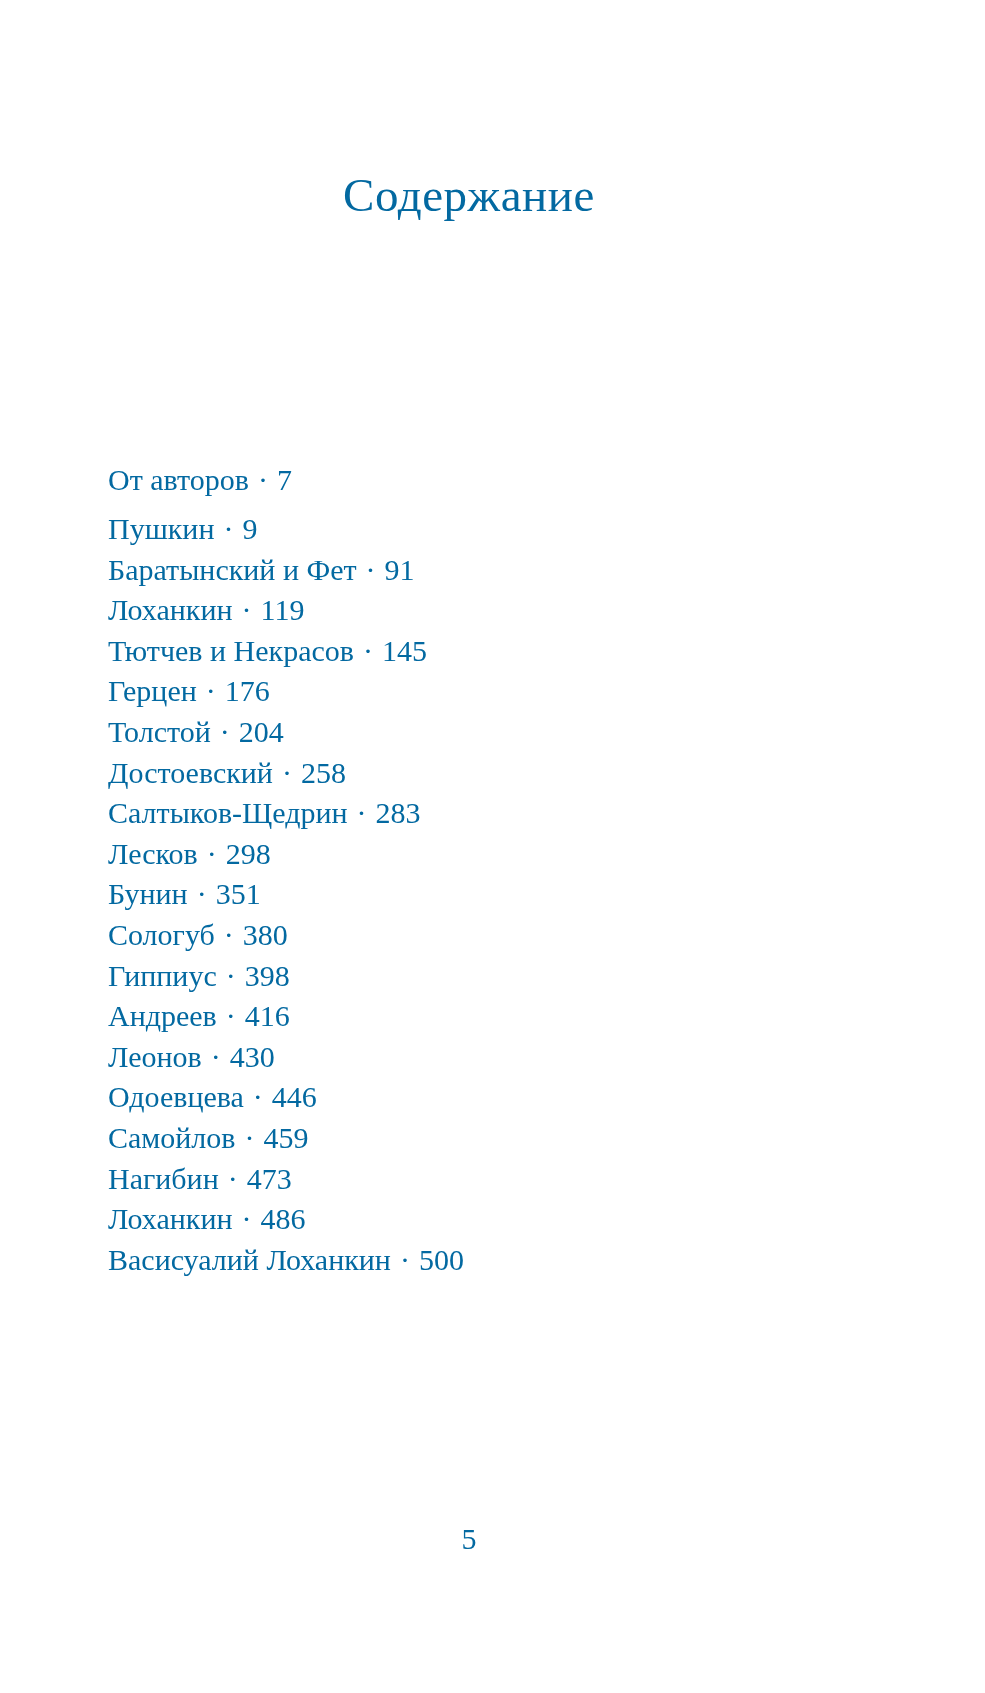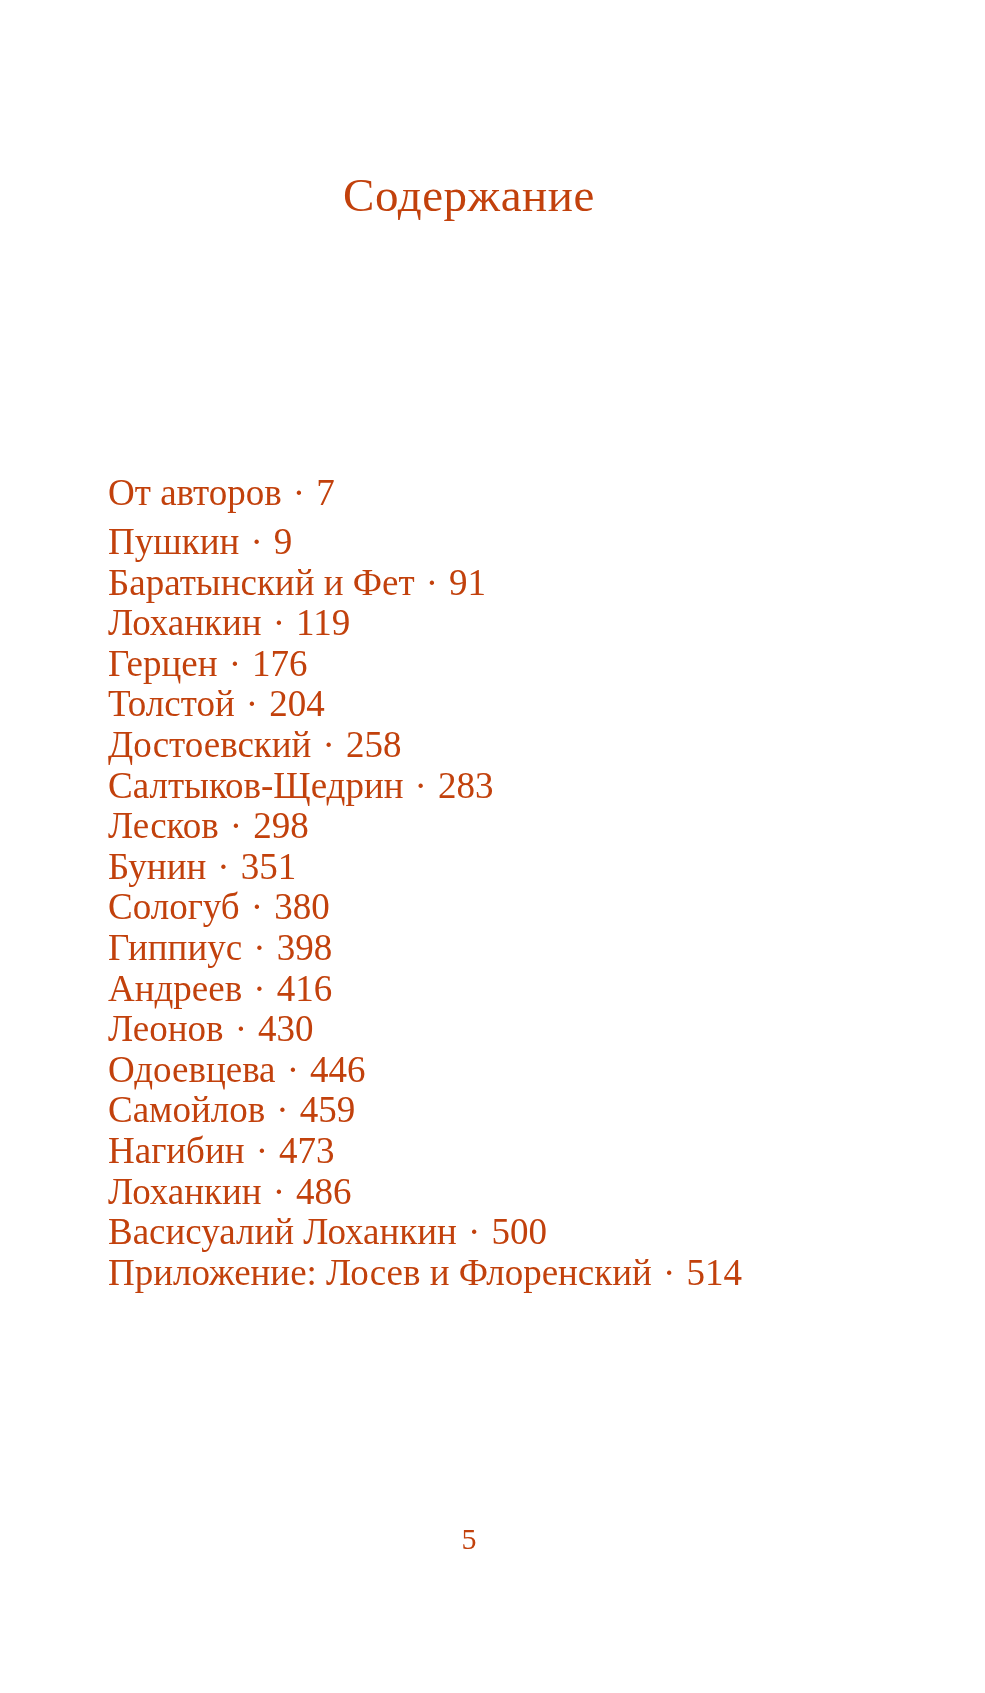--- a/index.html
+++ b/index.html
@@ -6,41 +6,41 @@
     margin: 0;
     padding: 0;
     background: #ffffff;
   }
   .book-page {
     position: relative;
     width: 985px;
     height: 1693px;
     background: #ffffff;
     font-family: "Liberation Serif", serif;
-    color: #c2410c;
+    color: #0369a1;
     overflow: hidden;
   }
   .title {
     position: absolute;
     top: 172px;
     left: 108px;
     width: 722px;
     margin: 0;
     font-size: 47px;
     font-weight: 400;
     line-height: 1;
     text-align: center;
     letter-spacing: 0.012em;
   }
   .toc {
     position: absolute;
-    top: 473px;
+    top: 460px;
     left: 108px;
     width: 780px;
-    font-size: 37px;
+    font-size: 30px;
     font-variant-numeric: oldstyle-nums;
   }
   .toc-row {
     line-height: 40.6px;
     white-space: nowrap;
   }
   .toc-row.first {
     margin-bottom: 8.5px;
   }
   .toc-sep {
@@ -66,20 +66,21 @@
   <div class="toc-row first"><span class="toc-title">От авторов</span><span class="toc-sep">·</span><span class="toc-page">7</span></div>
 
   <div class="toc-row"><span class="toc-title">Пушкин</span><span class="toc-sep">·</span><span class="toc-page">9</span></div>
 
 
 
   <div class="toc-row"><span class="toc-title">Баратынский и Фет</span><span class="toc-sep">·</span><span class="toc-page">91</span></div>
 
   <div class="toc-row"><span class="toc-title">Лоханкин</span><span class="toc-sep">·</span><span class="toc-page">119</span></div>
 
+  <div class="toc-row"><span class="toc-title">Тютчев и Некрасов</span><span class="toc-sep">·</span><span class="toc-page">145</span></div>
 
   <div class="toc-row"><span class="toc-title">Герцен</span><span class="toc-sep">·</span><span class="toc-page">176</span></div>
 
   <div class="toc-row"><span class="toc-title">Толстой</span><span class="toc-sep">·</span><span class="toc-page">204</span></div>
 
   <div class="toc-row"><span class="toc-title">Достоевский</span><span class="toc-sep">·</span><span class="toc-page">258</span></div>
 
   <div class="toc-row"><span class="toc-title">Салтыков-Щедрин</span><span class="toc-sep">·</span><span class="toc-page">283</span></div>
 
   <div class="toc-row"><span class="toc-title">Лесков</span><span class="toc-sep">·</span><span class="toc-page">298</span></div>
@@ -98,16 +99,15 @@
   <div class="toc-row"><span class="toc-title">Одоевцева</span><span class="toc-sep">·</span><span class="toc-page">446</span></div>
 
   <div class="toc-row"><span class="toc-title">Самойлов</span><span class="toc-sep">·</span><span class="toc-page">459</span></div>
 
   <div class="toc-row"><span class="toc-title">Нагибин</span><span class="toc-sep">·</span><span class="toc-page">473</span></div>
 
   <div class="toc-row"><span class="toc-title">Лоханкин</span><span class="toc-sep">·</span><span class="toc-page">486</span></div>
 
   <div class="toc-row"><span class="toc-title">Васисуалий Лоханкин</span><span class="toc-sep">·</span><span class="toc-page">500</span></div>
 
-  <div class="toc-row"><span class="toc-title">Приложение: Лосев и Флоренский</span><span class="toc-sep">·</span><span class="toc-page">514</span></div>
 </div>
   <div class="folio">5</div>
 </div>
 
 </body></html>

